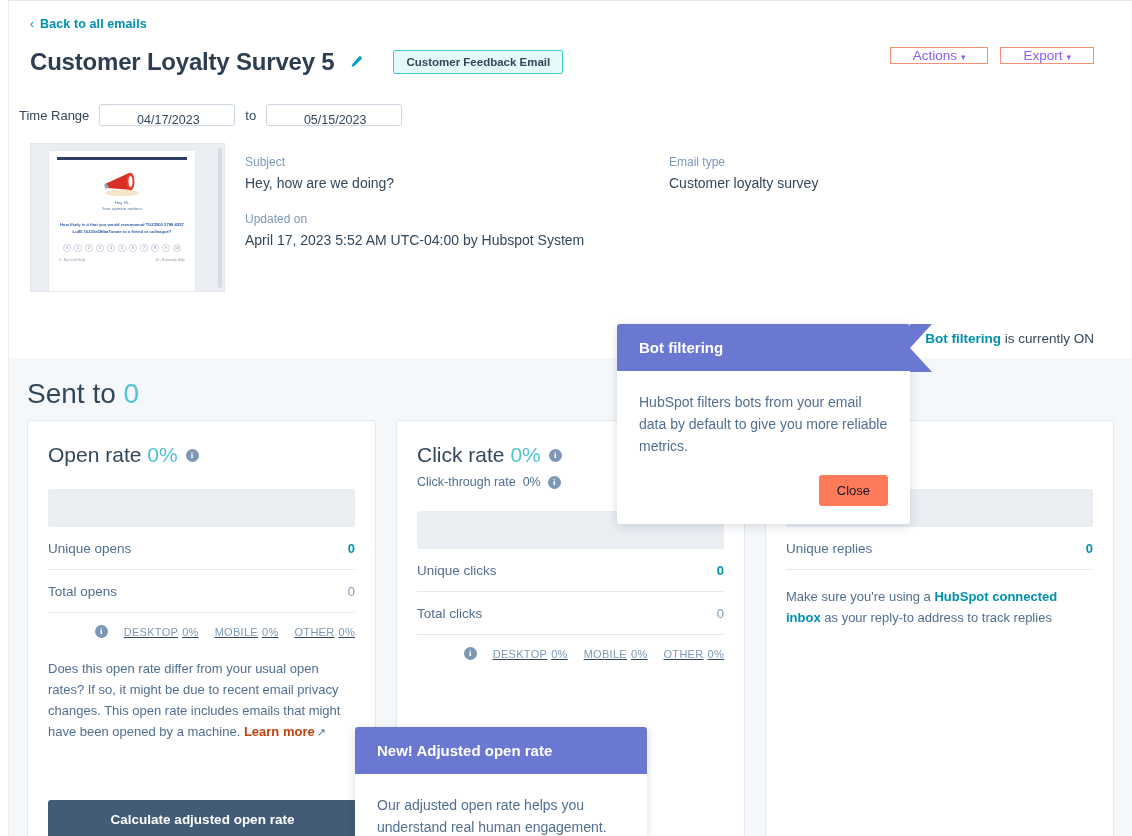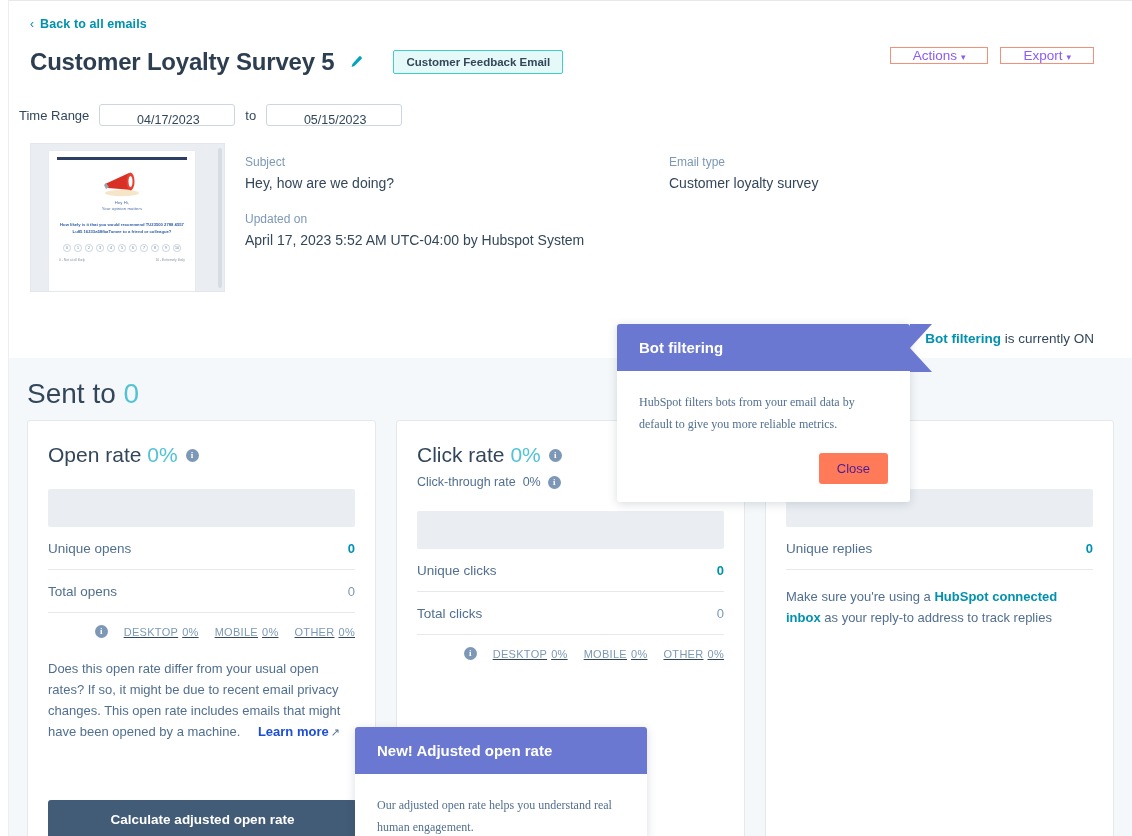--- a/index.html
+++ b/index.html
@@ -156,21 +156,21 @@
   .devices {
     display: flex; align-items: center; justify-content: flex-end; gap: 12px;
     padding: 12px 0 0 0; font-size: 11px;
   }
   .devices .dev { color: #33475b; font-weight: bold; letter-spacing: .3px; text-decoration: underline; }
   .devices .dev span { color: #7c98b6; font-weight: normal; margin-left: 4px; }
 
   .note {
     margin-top: 20px; font-size: 13px; color: #516f90; line-height: 21px;
   }
-  .note a { color: #1d4ed8; font-weight: bold; text-decoration: none; cursor: pointer; margin-left: 14px; }
+  .note a { color: #c2410c; font-weight: bold; text-decoration: none; cursor: pointer; }
   .ext-ico { font-size: 11px; margin-left: 2px; }
 
   .btn-primary {
     position: absolute; left: 20px; bottom: 0; width: 309px;
     background: #425b76; color: #fff; border: none; border-radius: 3px;
     font-size: 13.5px; font-weight: bold; padding: 12px 0; cursor: pointer;
     font-family: inherit;
   }
 
   .reply-note { margin-top: 16px; font-size: 13px; color: #516f90; line-height: 21px; }
@@ -178,24 +178,24 @@
 
   
   .tooltip {
     position: absolute; background: #fff; box-shadow: 0 2px 10px rgba(45,62,80,.18);
     border-radius: 3px; z-index: 40;
   }
   .tt-head {
     background: #6a78d1; color: #fff; font-weight: bold;
     padding: 15px 22px; font-size: 15px; border-radius: 3px 3px 0 0;
   }
-  .tt-body { padding: 20px 22px 0 22px; font-size: 12px; color: #516f90; line-height: 22px; font-family: Liberation Serif, serif; }
+  .tt-body { padding: 20px 22px 0 22px; font-size: 14px; color: #516f90; line-height: 22px; }
   .tt-foot { display: flex; justify-content: flex-end; padding: 18px 22px 18px 22px; }
   .btn-close {
-    background: #ff7a59; color: #4c1d95; border: none; border-radius: 3px;
+    background: #ff7a59; color: #0f172a; border: none; border-radius: 3px;
     font-size: 13px; padding: 8px 18px; cursor: pointer; font-family: inherit;
   }
 
   #tt-bot { left: 617px; top: 324px; width: 293px; }
   #tt-bot .tt-arrow {
     position: absolute; right: -22px; top: 0; width: 0; height: 0;
     border-top: 24px solid #6a78d1; border-bottom: 24px solid #6a78d1;
     border-right: 22px solid transparent;
   }
   #tt-new { left: 355px; top: 727px; width: 292px; }

